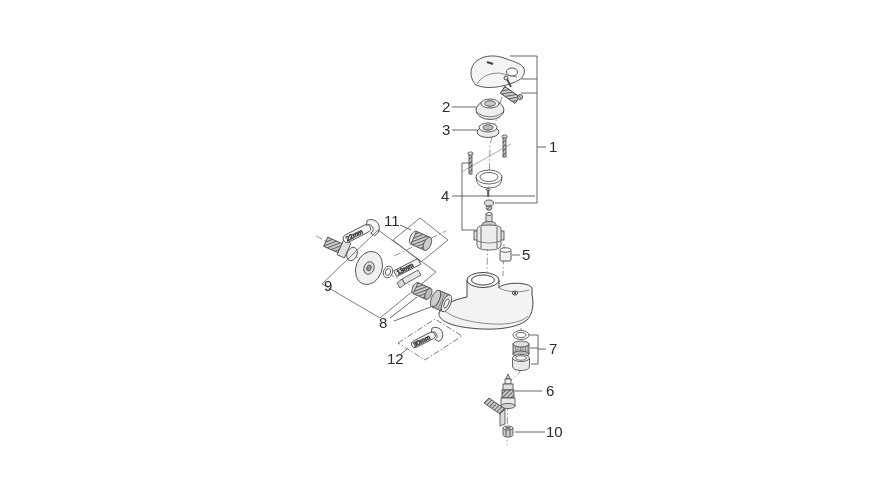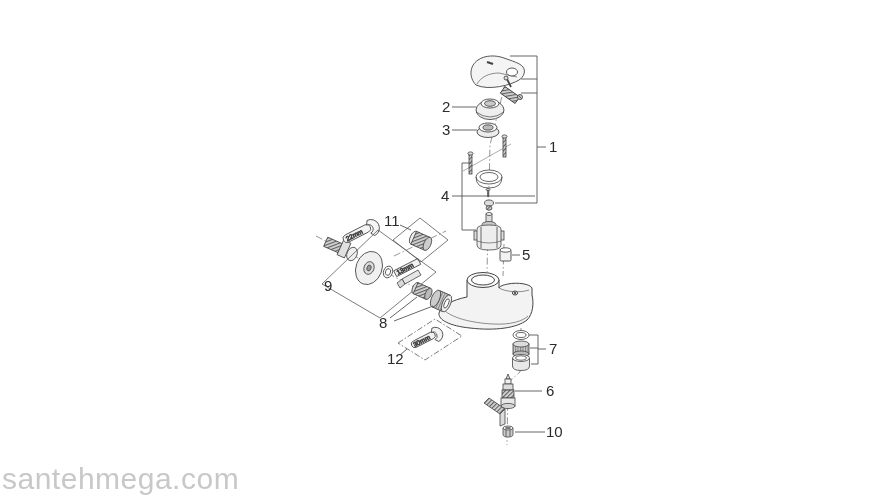--- a/index.html
+++ b/index.html
@@ -246,15 +246,14 @@
     <text class="callout" x="546" y="396">6</text>
     <text class="callout" x="549" y="354">7</text>
     <text class="callout" x="379" y="328">8</text>
     <text class="callout" x="324" y="291">9</text>
     <text class="callout" x="546" y="437">10</text>
     <text class="callout" x="384" y="226">11</text>
     <text class="callout" x="387" y="364">12</text>
   </g>
 </svg>
 
-<div class="watermark">santehmega.com</div>
 
 </div>
 
 </body></html>

